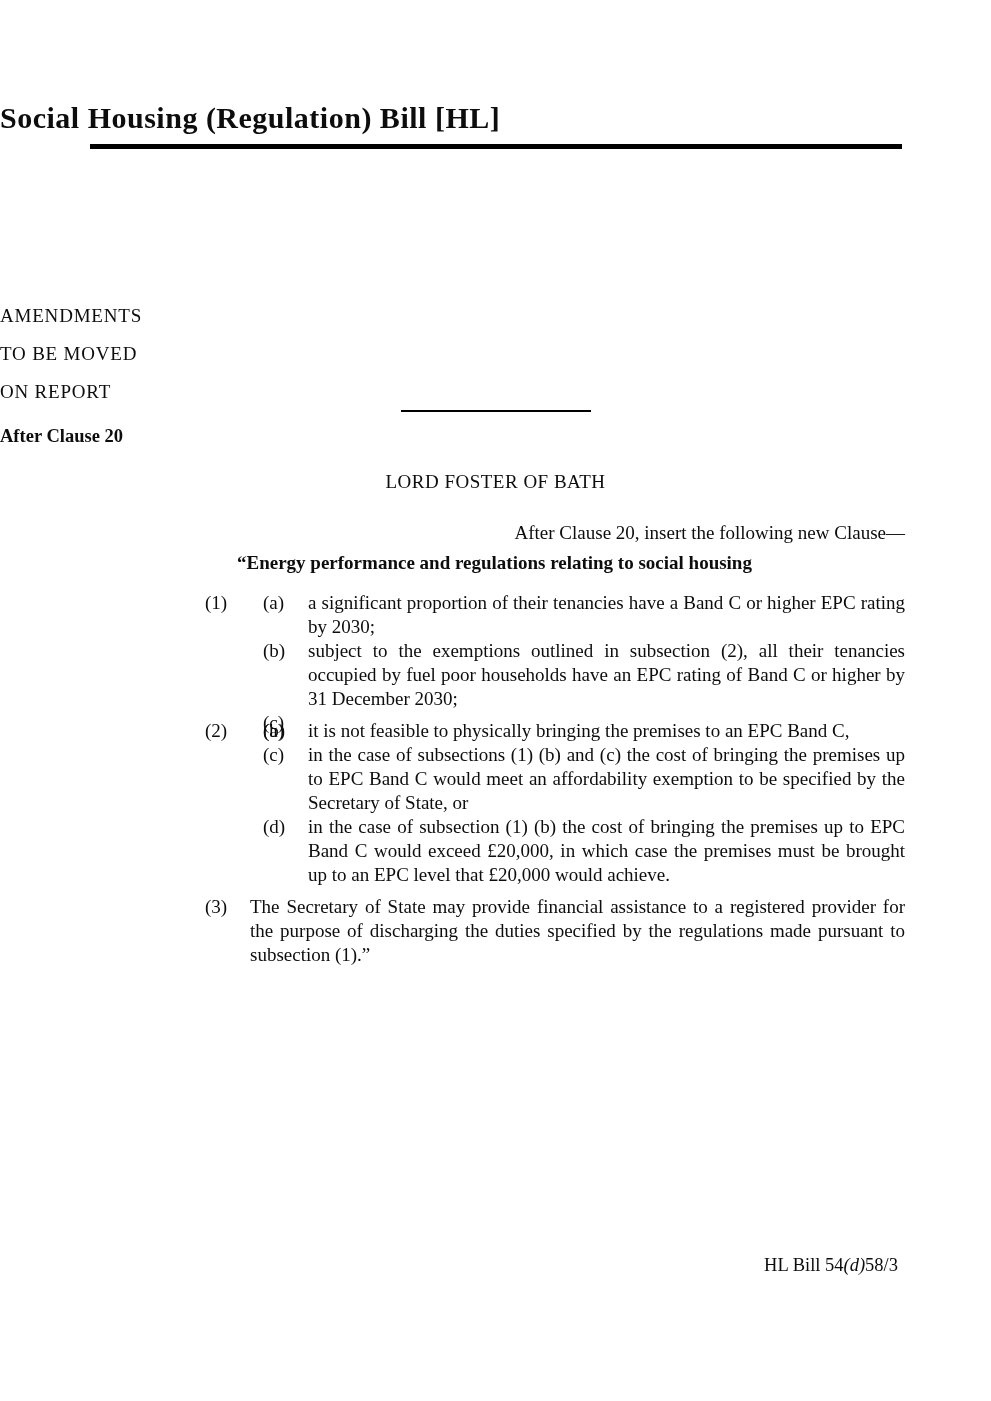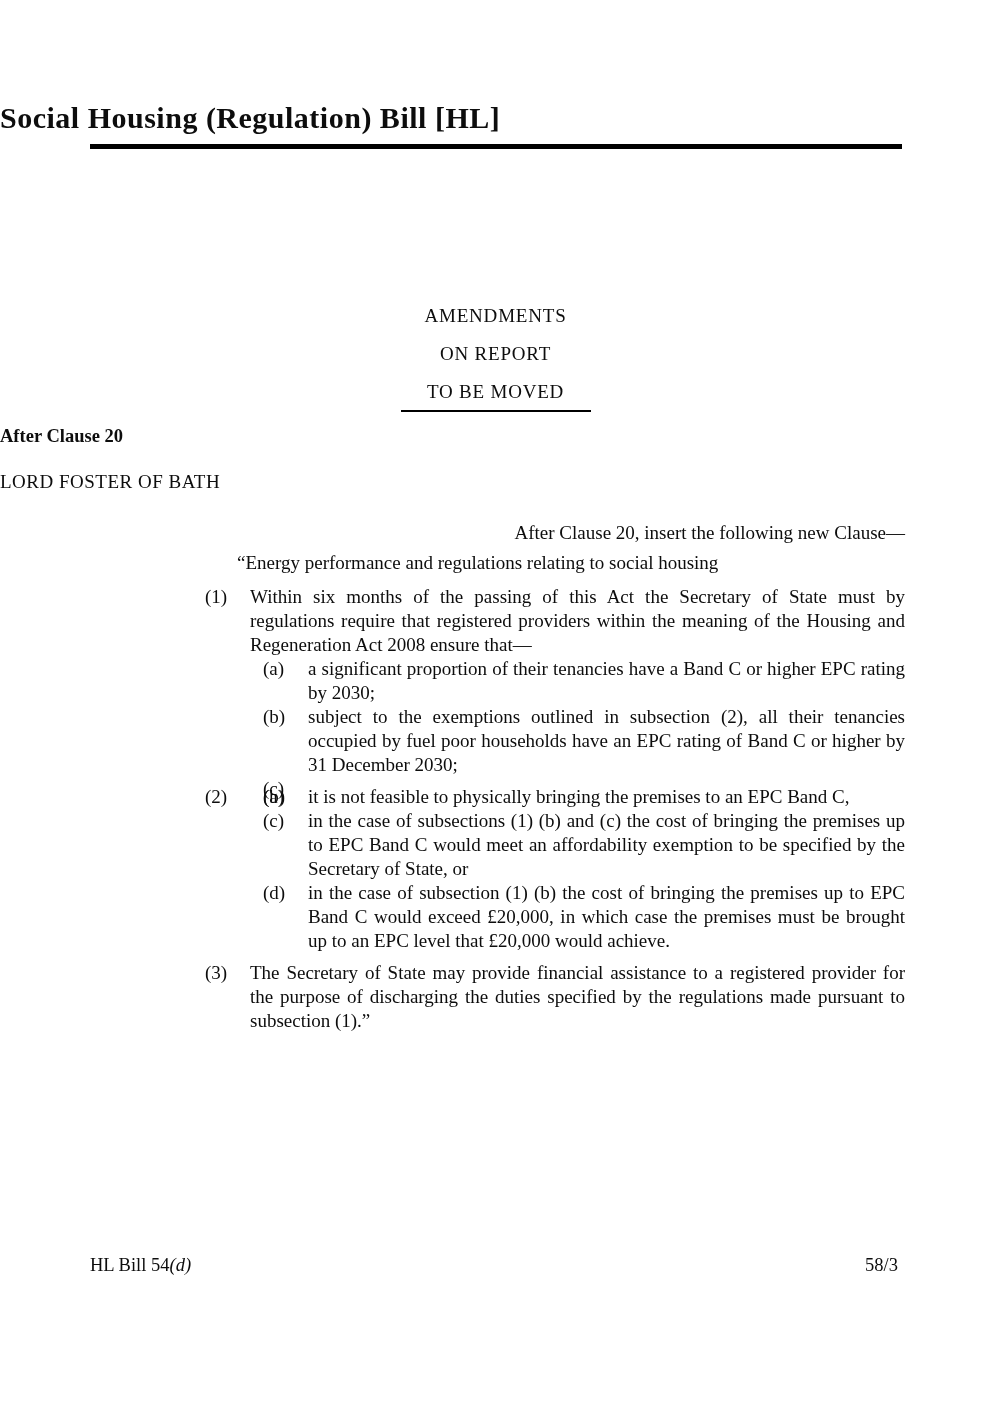--- a/index.html
+++ b/index.html
@@ -25,21 +25,21 @@
   }
   .double-rule {
     width: 812px;
     margin: 8px auto 0 auto;
     height: 2px;
     border-top: 2px solid #000;
     border-bottom: 3px solid #000;
   }
 
   
-  .heading-block { text-align: center; }
+  .heading-block { }
   .h-line {
     font-size: 19px;
     line-height: 22px;
     letter-spacing: 0.8px;
   }
   .h-line-1 { margin-top: 156px; }
   .h-line-2 { margin-top: 16px; }
   .h-line-3 { margin-top: 16px; }
   .short-rule {
     width: 190px;
@@ -47,38 +47,38 @@
     border-bottom: 2px solid #000;
   }
   .clause-ref {
     margin-top: 13px;
     font-size: 18.5px;
     line-height: 22px;
     font-weight: bold;
   }
   .mover {
     margin-top: 24px;
-    text-align: left;
+    text-align: center;
     font-size: 19px;
     line-height: 22px;
     letter-spacing: 0.5px;
   }
 
   
   .body-block {
     margin: 28px 86px 0 190px; 
     font-size: 19px;
     line-height: 24px;
   }
   .intro { text-align: right; }
   .new-clause-title {
     margin-top: 6px;
-    margin-bottom: 10px;
+    margin-bottom: 16px;
     padding-left: 47px;
-    font-weight: normal;
+    font-weight: bold;
   }
   .subsection { margin-top: 8px; }
   .sub-row {
     position: relative;
     padding-left: 60px;
     text-align: justify;
   }
   .sub-num { position: absolute; left: 15px; }
   .item-row {
     position: relative;
@@ -87,52 +87,51 @@
   }
   .item-label { position: absolute; left: 73px; }
 
   
   .footer {
     position: absolute;
     top: 1253px;
     left: 90px;
     right: 93px;
     display: flex;
-    justify-content: space-between;
+    justify-content: flex-end;
     font-size: 18.5px;
     line-height: 24px;
   }
   .footer .italic { font-style: italic; }
 </style>
 </head>
 <body>
 
 <div class="page">
 
   <h1 class="bill-title">Social Housing (Regulation) Bill [HL]</h1>
   <div class="double-rule"></div>
 
   <div class="heading-block">
     <div class="h-line h-line-1">AMENDMENTS</div>
+    <div class="h-line h-line-2">TO BE MOVED</div>
     <div class="h-line h-line-3">ON REPORT</div>
-    <div class="h-line h-line-2">TO BE MOVED</div>
     <div class="short-rule"></div>
   </div>
 
   <div class="clause-ref">After Clause 20</div>
   <div class="mover">LORD FOSTER OF BATH</div>
 
   <main class="body-block">
     <p class="intro">After Clause 20, insert the following new Clause—</p>
     <p class="new-clause-title">“Energy performance and regulations relating to social housing</p>
 
     <div class="subsection">
       <div class="sub-row">
         <span class="sub-num">(1)</span>
-        <span>Within six months of the passing of this Act the Secretary of State must by regulations require that registered providers within the meaning of the Housing and Regeneration Act 2008 ensure that—</span>
       </div>
       <div class="item-row">
         <span class="item-label">(a)</span>
         <span>a significant proportion of their tenancies have a Band C or higher EPC rating by 2030;</span>
       </div>
       <div class="item-row">
         <span class="item-label">(b)</span>
         <span>subject to the exemptions outlined in subsection (2), all their tenancies occupied by fuel poor households have an EPC rating of Band C or higher by 31 December 2030;</span>
       </div>
       <div class="item-row">

